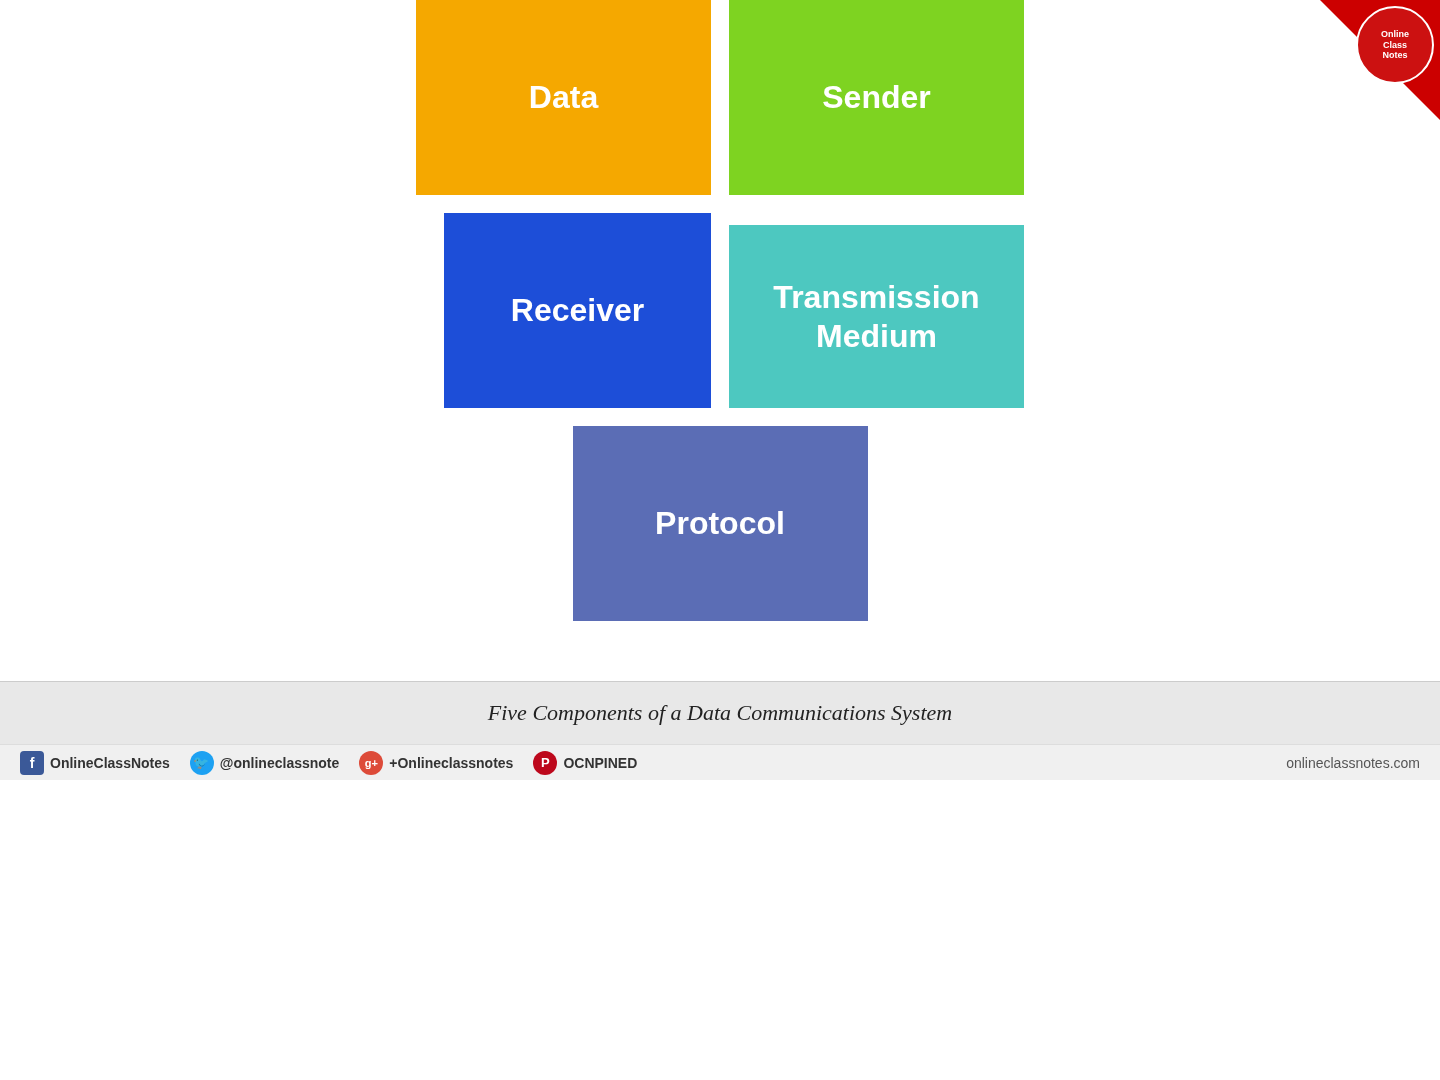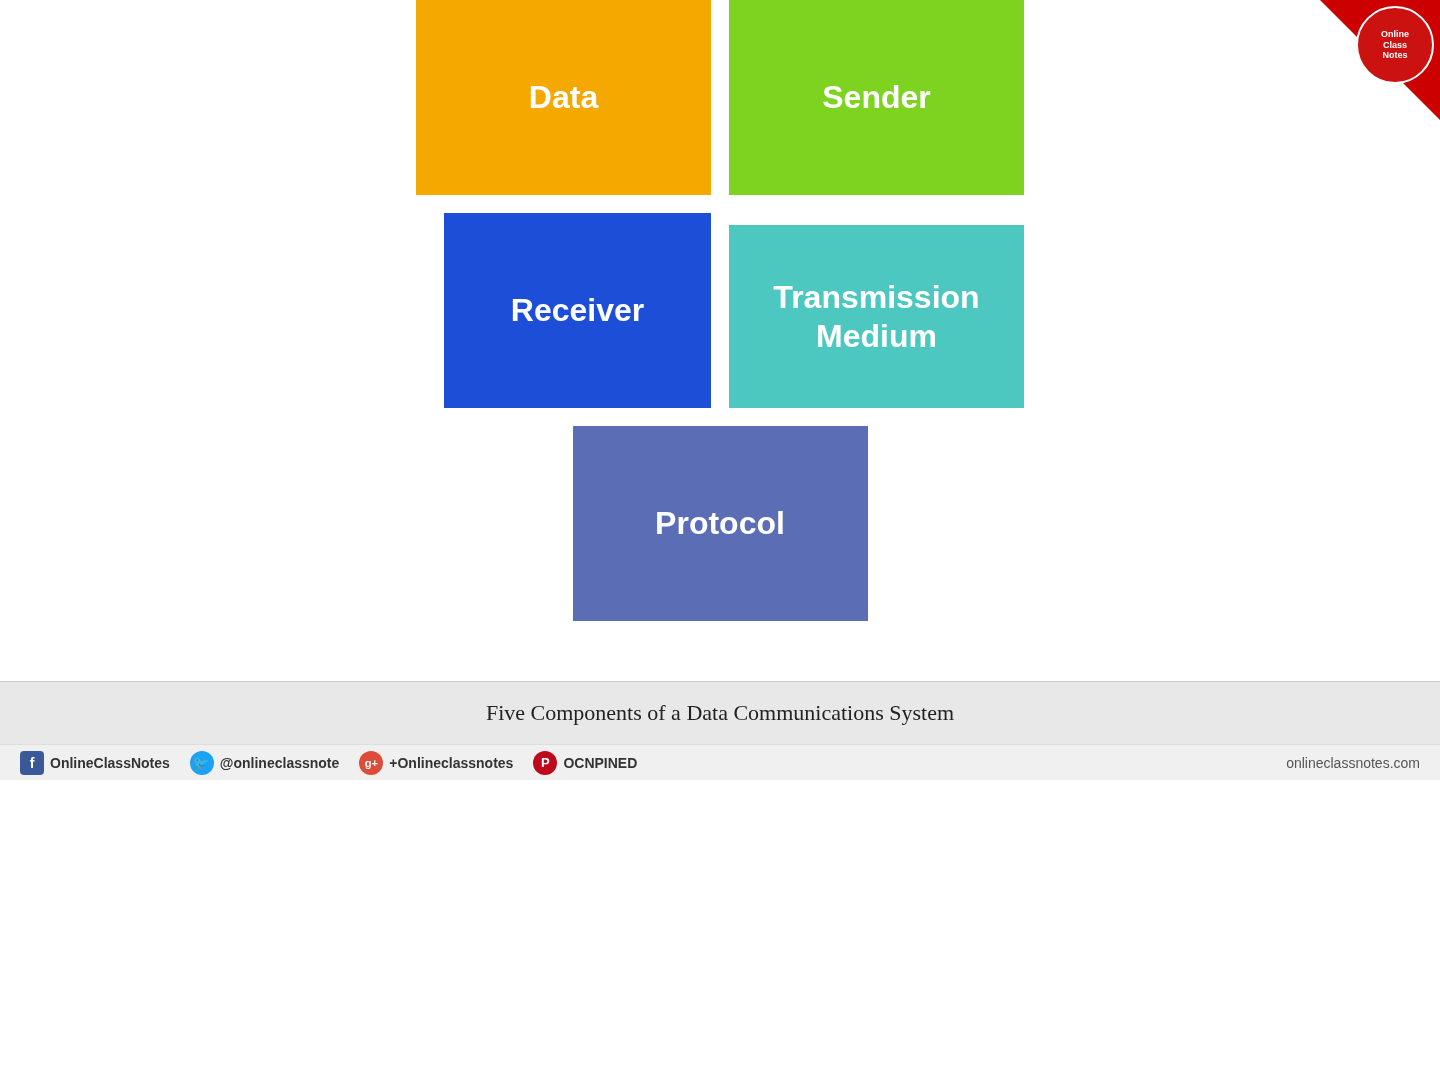--- a/index.html
+++ b/index.html
@@ -101,20 +101,21 @@
       width: 100%;
       padding: 18px 0;
       display: flex;
       align-items: center;
       justify-content: center;
       border-top: 1px solid #cccccc;
     }
 
     .caption-text {
       font-size: 22px;
+      font-style: italic;
       color: #222222;
       font-family: Georgia, serif;
     }
 
     .footer-bar {
       background: #f0f0f0;
       width: 100%;
       height: 52px;
       display: flex;
       align-items: center;

